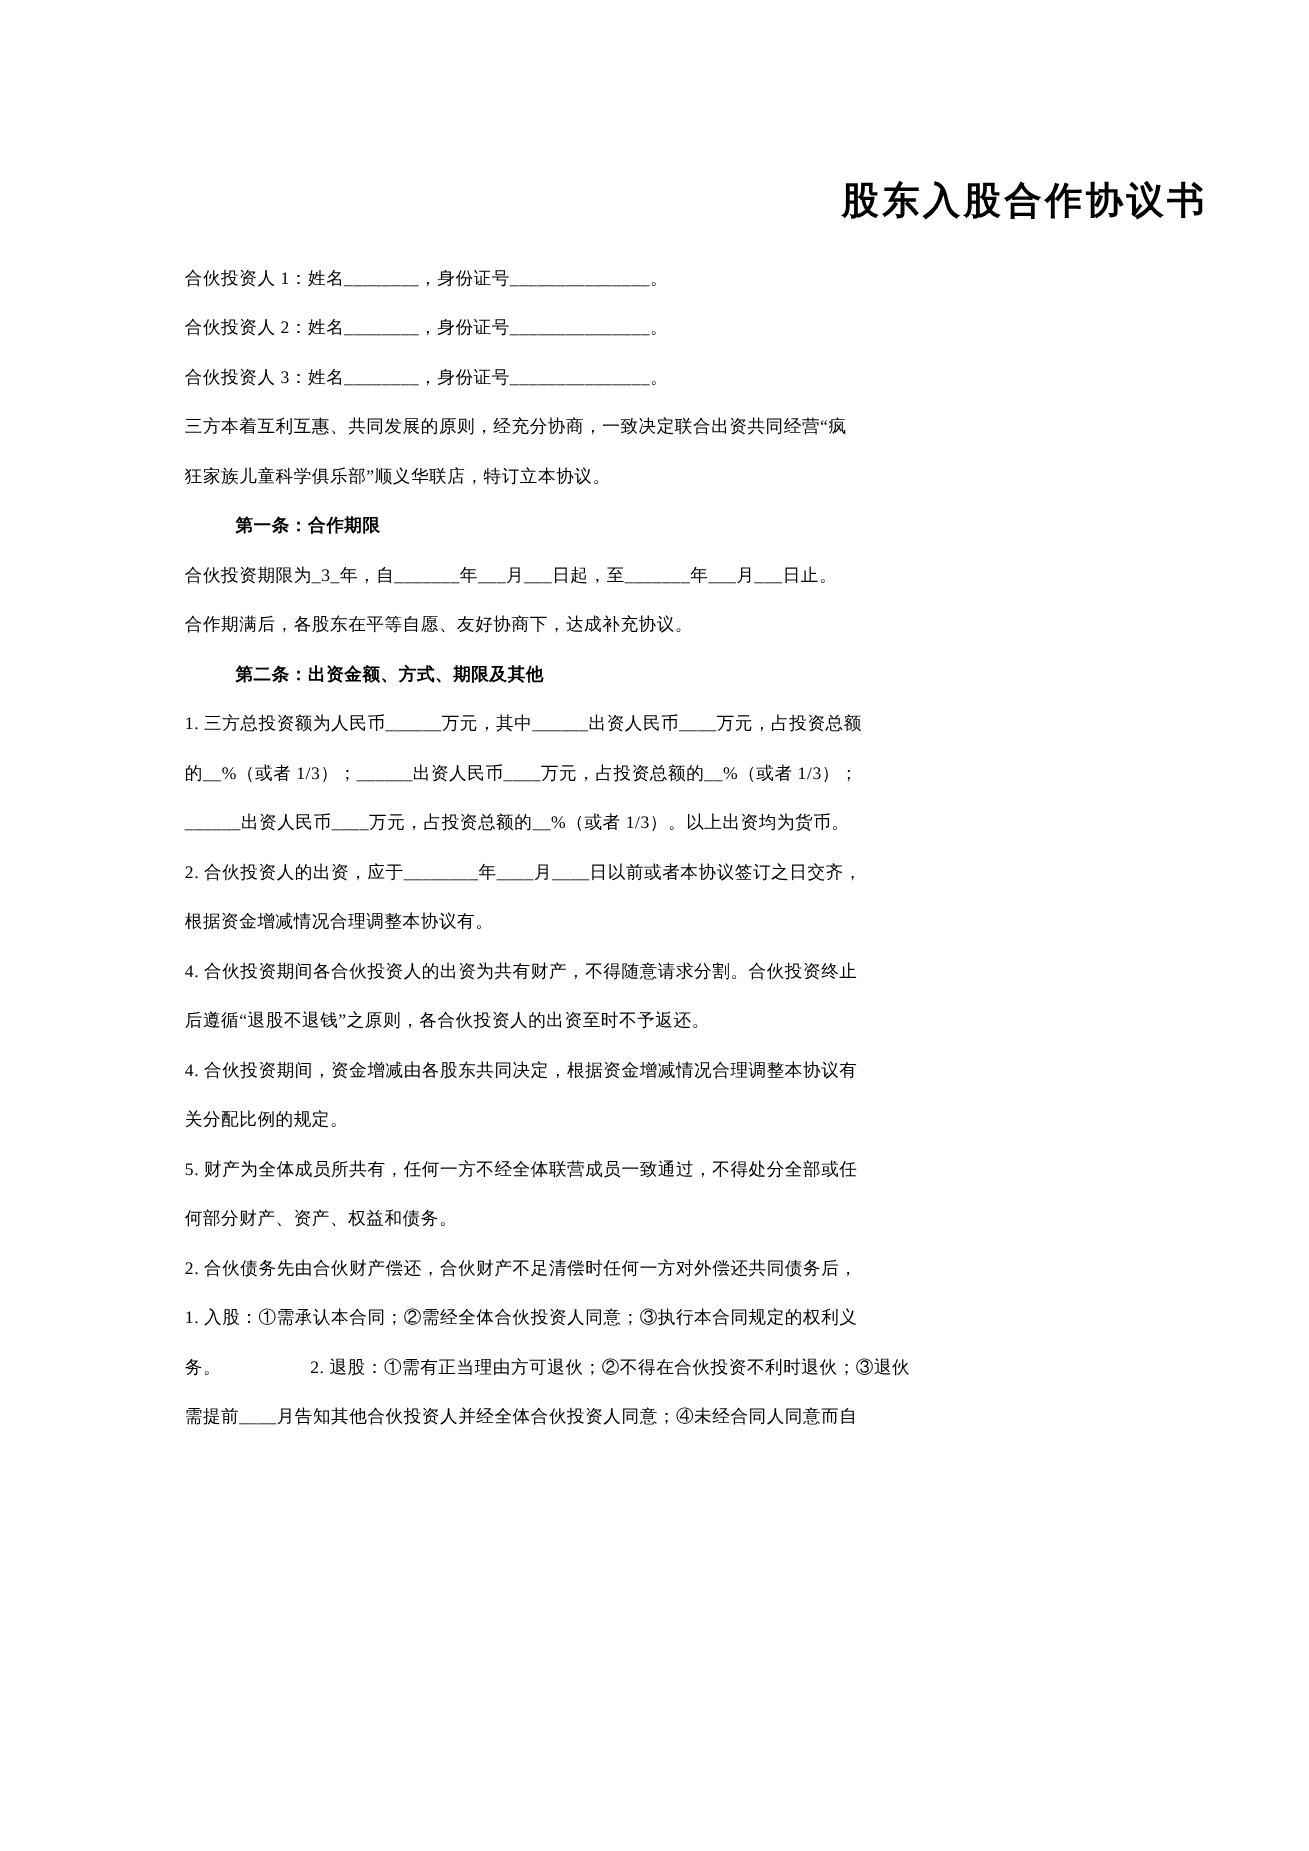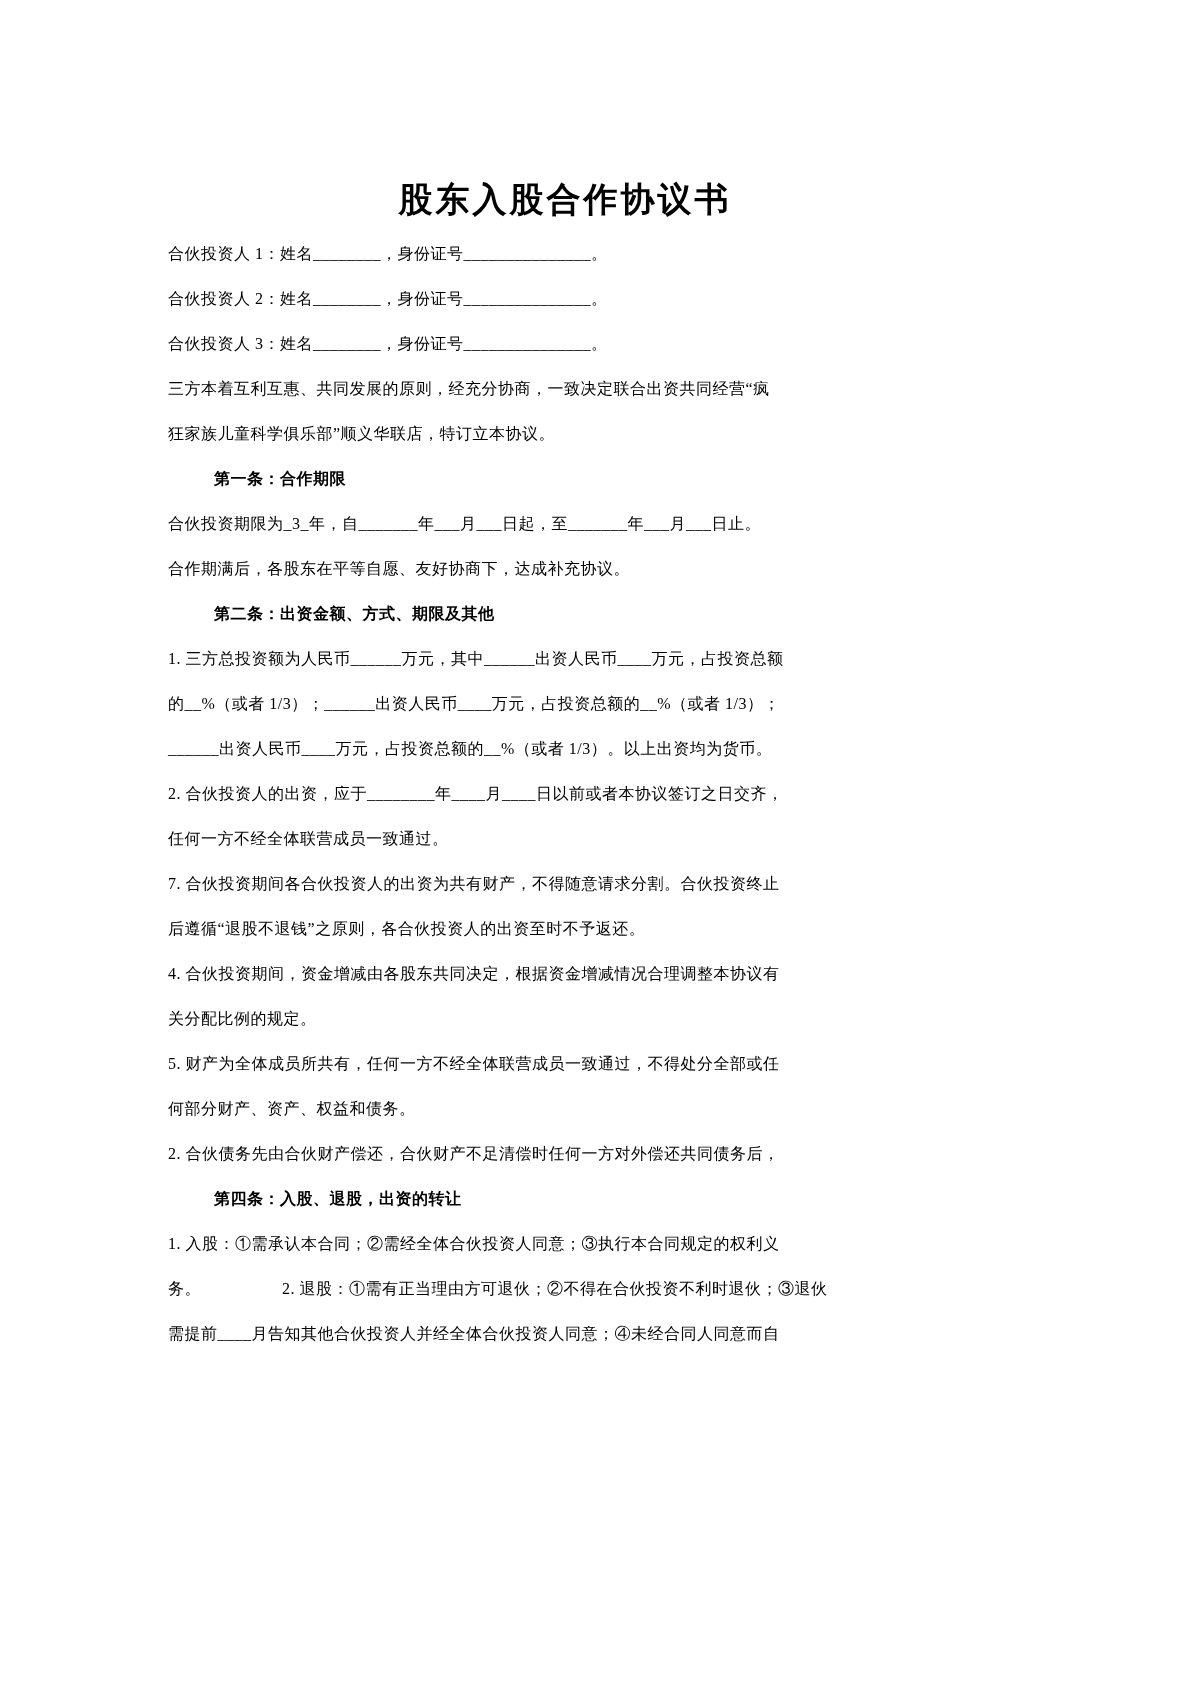--- a/index.html
+++ b/index.html
@@ -20,22 +20,22 @@
     left: 0; top: 0;
     width: 1190px;
     height: 1683px;
     background: #ffffff;
   }
   .doc-title {
     position: absolute;
     top: 158px;
     left: 0;
     width: 1098px;
-    margin: 16px;
-    text-align: center;
+    margin: 0;
+    text-align: right;
     font-size: 34px;
     line-height: 52px;
     font-weight: bold;
     letter-spacing: 3px;
     white-space: pre;
   }
   .doc-body {
     position: absolute;
     top: 231px;
     left: 168px;
@@ -65,26 +65,25 @@
     <div class="line">三方本着互利互惠、共同发展的原则，经充分协商，一致决定联合出资共同经营“疯</div>
     <div class="line">狂家族儿童科学俱乐部”顺义华联店，特订立本协议。</div>
     <div class="line heading">第一条：合作期限</div>
     <div class="line">合伙投资期限为_3_年，自_______年___月___日起，至_______年___月___日止。</div>
     <div class="line">合作期满后，各股东在平等自愿、友好协商下，达成补充协议。</div>
     <div class="line heading">第二条：出资金额、方式、期限及其他</div>
     <div class="line">1. 三方总投资额为人民币______万元，其中______出资人民币____万元，占投资总额</div>
     <div class="line">的__%（或者 1/3）；______出资人民币____万元，占投资总额的__%（或者 1/3）；</div>
     <div class="line">______出资人民币____万元，占投资总额的__%（或者 1/3）。以上出资均为货币。</div>
     <div class="line">2. 合伙投资人的出资，应于________年____月____日以前或者本协议签订之日交齐，</div>
-    <div class="line">任何一方不经全体联营成员一致通过。</div>
-    <div class="line">7. 合伙投资期间各合伙投资人的出资为共有财产，不得随意请求分割。合伙投资终止</div>
+    <div class="line">根据资金增减情况合理调整本协议有。</div>
+    <div class="line">4. 合伙投资期间各合伙投资人的出资为共有财产，不得随意请求分割。合伙投资终止</div>
     <div class="line">后遵循“退股不退钱”之原则，各合伙投资人的出资至时不予返还。</div>
     <div class="line">4. 合伙投资期间，资金增减由各股东共同决定，根据资金增减情况合理调整本协议有</div>
     <div class="line">关分配比例的规定。</div>
     <div class="line">5. 财产为全体成员所共有，任何一方不经全体联营成员一致通过，不得处分全部或任</div>
     <div class="line">何部分财产、资产、权益和债务。</div>
     <div class="line">2. 合伙债务先由合伙财产偿还，合伙财产不足清偿时任何一方对外偿还共同债务后，</div>
-    <div class="line heading">第四条：入股、退股，出资的转让</div>
     <div class="line">1. 入股：①需承认本合同；②需经全体合伙投资人同意；③执行本合同规定的权利义</div>
     <div class="line">务。                  2. 退股：①需有正当理由方可退伙；②不得在合伙投资不利时退伙；③退伙</div>
     <div class="line">需提前____月告知其他合伙投资人并经全体合伙投资人同意；④未经合同人同意而自</div>
   </div>
 </div>
 
 </body></html>

